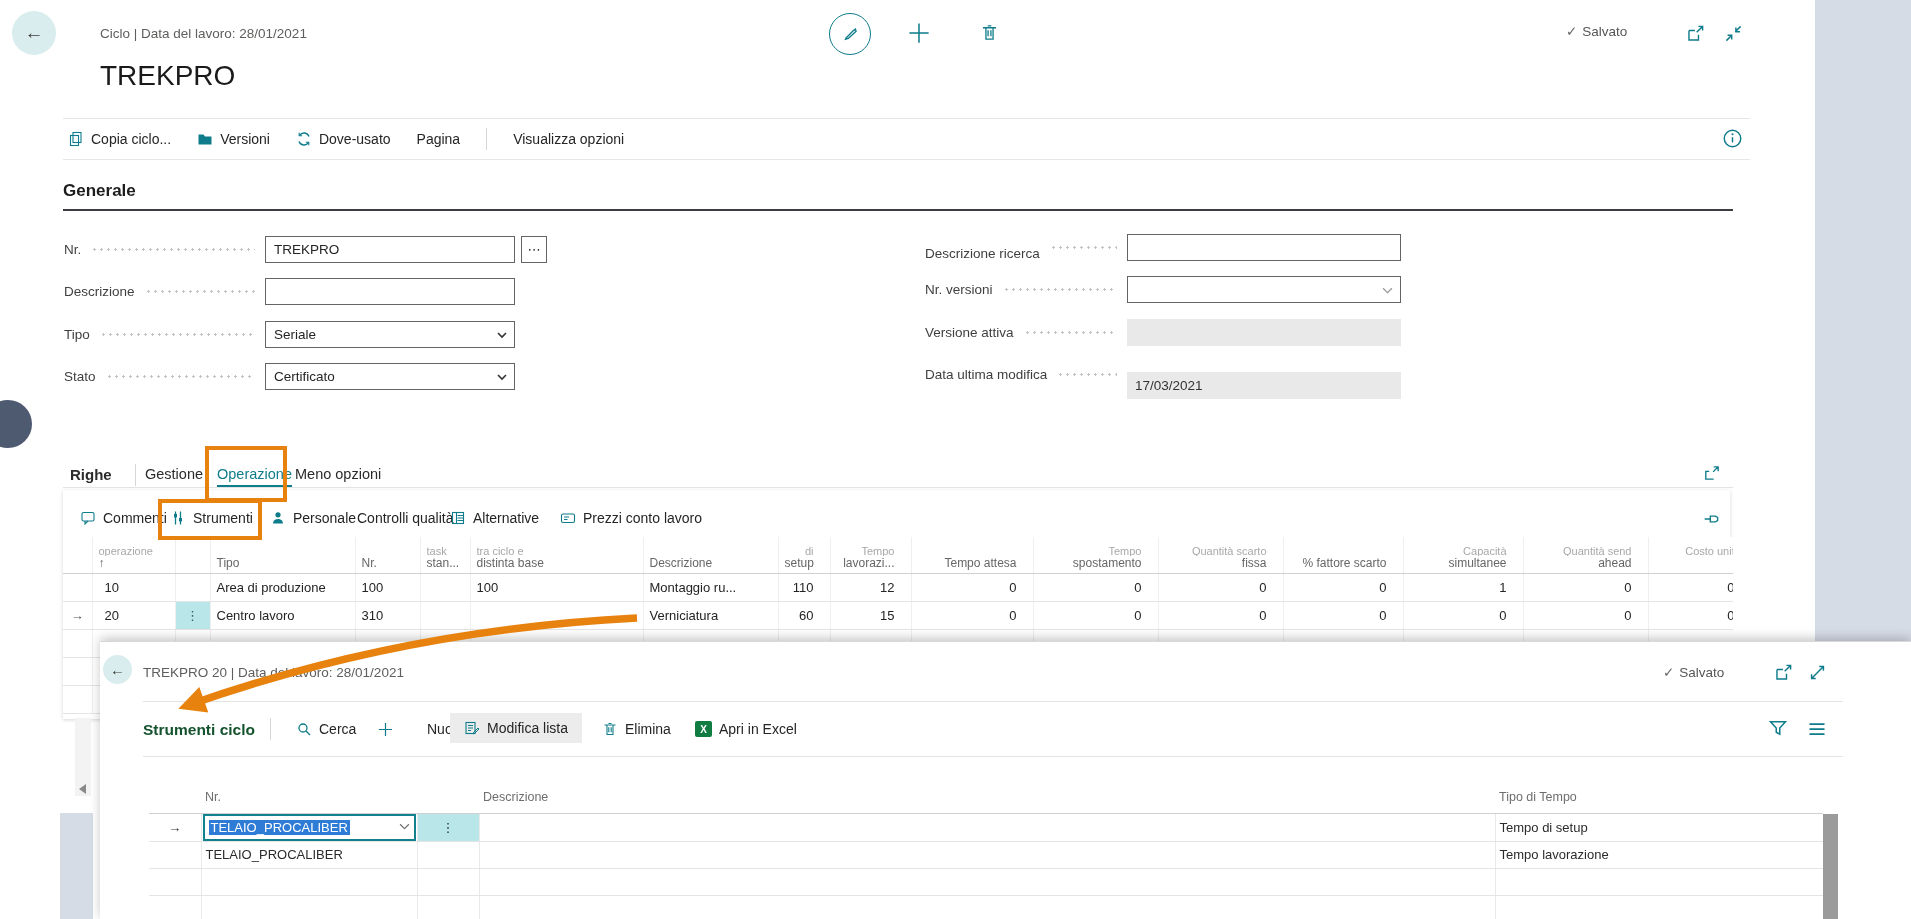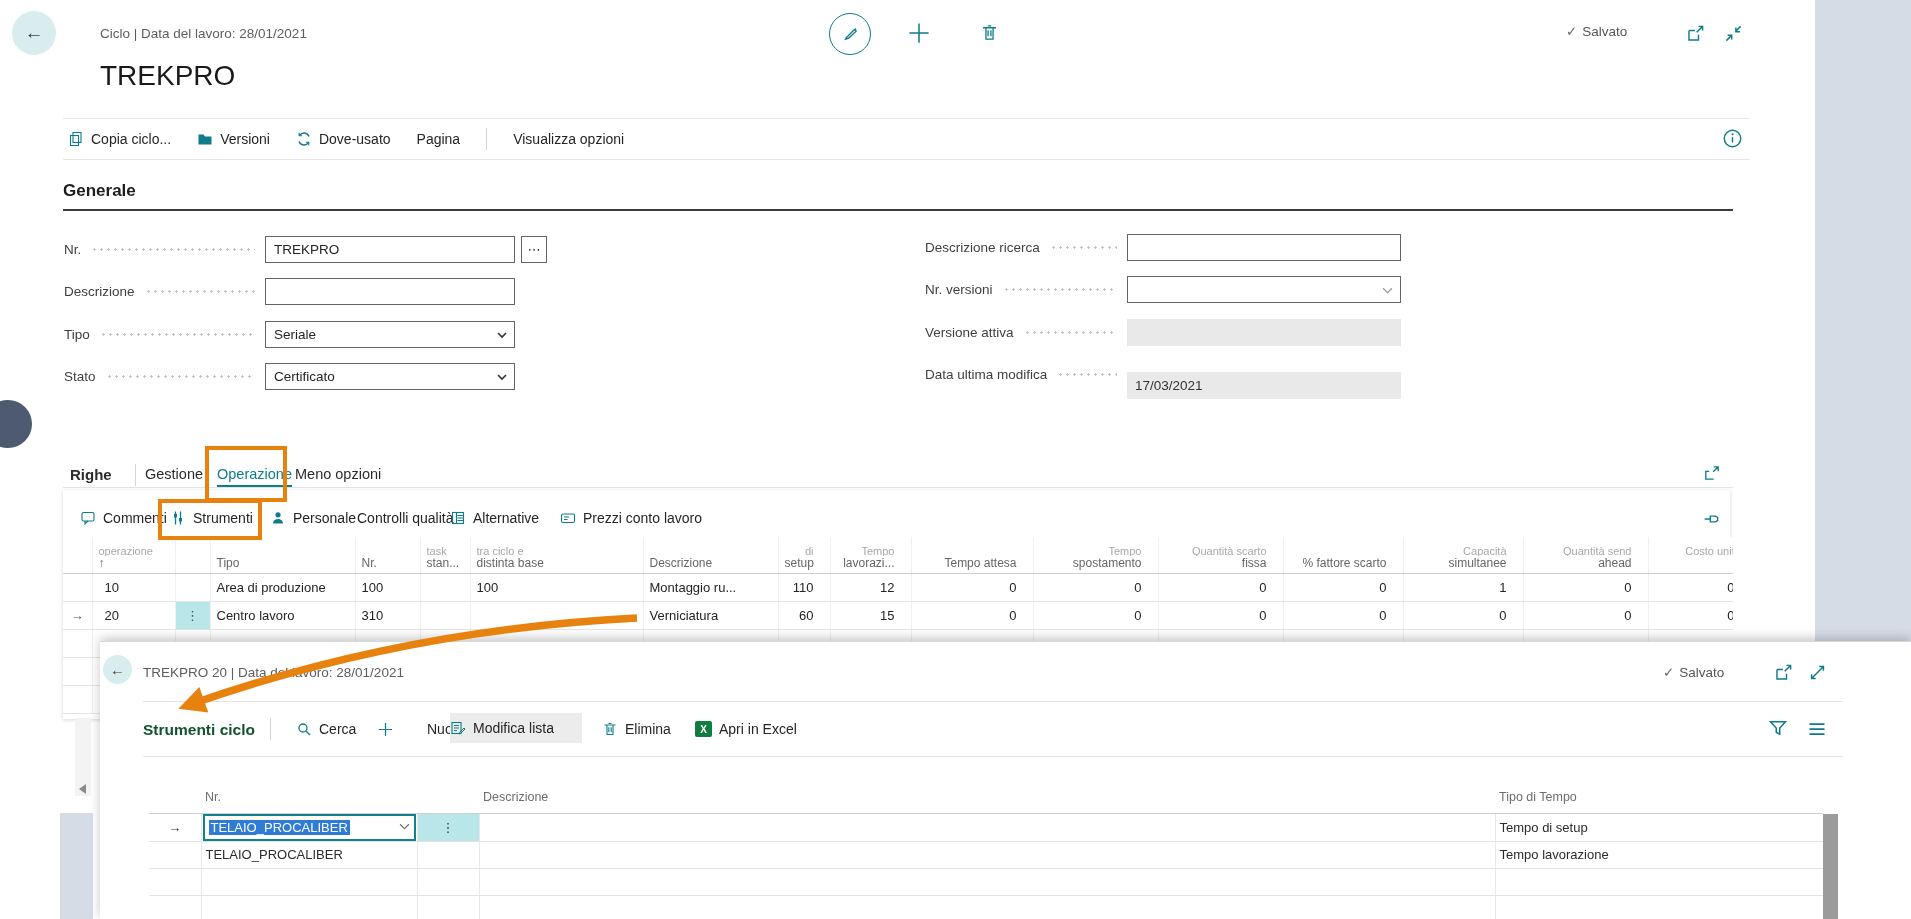--- a/index.html
+++ b/index.html
@@ -39,21 +39,21 @@
   .h1{font-size:11px;color:#a8a8a8;height:10px;overflow:hidden;margin-top:-3px;line-height:11px;}
   .h2{font-size:12px;color:#666;line-height:14px;}
   .num{text-align:right!important;padding-right:16px!important;}
   th.num .h1,th.num .h2{text-align:right;}
   .mark{color:#555;text-align:center!important;padding:0!important;}
   .menucell{background:#b9e6e9;text-align:center!important;color:#32646c;font-size:13px;padding:0!important;}
   
   .dialog{left:100px;top:641px;width:1811px;height:278px;background:#fff;box-shadow:0 -3px 10px rgba(0,0,0,.22);border-top:1px solid #d8d8d8;}
   .dlg-title{font-size:15.5px;font-weight:700;color:#14532d;}
   .hr{background:#e3e3e3;height:1px;}
-  .greybtn{background:#ececec;display:flex;align-items:center;justify-content:flex-start;gap:7px;font-size:14px;color:#252525;}
+  .greybtn{background:#ececec;display:flex;align-items:center;justify-content:center;gap:7px;font-size:14px;color:#252525;}
   table.dgrid{border-collapse:collapse;table-layout:fixed;font-size:13px;background:#fff;}
   table.dgrid td,table.dgrid th{padding:0 4px;white-space:nowrap;overflow:hidden;border-right:1px solid #e9e9e9;border-bottom:1px solid #e4e4e4;height:27px;box-sizing:border-box;font-weight:400;text-align:left;vertical-align:middle;color:#2b2b2b;}
   table.dgrid th{font-size:12.5px;color:#6e6e6e;height:31px;border-right:none;border-bottom:1px solid #d0d0d0;}
   .combo{height:23px;border:2px solid #11808f;background:#fff;display:flex;align-items:center;padding:0 4px;font-size:13px;}
   .combo .sel{background:#2e7cd6;color:#fff;padding:0 2px;}
   .combo .cv{margin-left:auto;}
   .dmenucell{background:#b9e6e9;text-align:center!important;color:#32646c;}
   
   .strip{background:#d6dce6;}
   .tri-left{width:0;height:0;border-top:5px solid transparent;border-bottom:5px solid transparent;border-right:7px solid #8a8a8a;}
@@ -178,21 +178,21 @@
   <span class="flabel">Stato</span>
   <span class="leader"></span>
   <div class="ctrl" style="width:250px;">
     <span>Certificato</span>
     <svg class="chev" width="10" height="7" viewBox="0 0 10 7" fill="none" stroke="#333" stroke-width="1.6">
         <path d="M1 1l4 4 4-4"></path>
       </svg>
   </div>
 </div>
 
-<div class="frow" style="left:925px;top:234px;width:476px;">
+<div class="frow" style="left:925px;top:234px;width:476px;align-items:flex-end;">
   <span class="flabel">Descrizione ricerca</span>
   <span class="leader"></span>
   <div class="ctrl" style="width:274px;">
       <span></span>
     </div>
 </div>
 
 <div class="frow" style="left:925px;top:276px;width:476px;">
   <span class="flabel">Nr. versioni</span>
   <span class="leader"></span>

